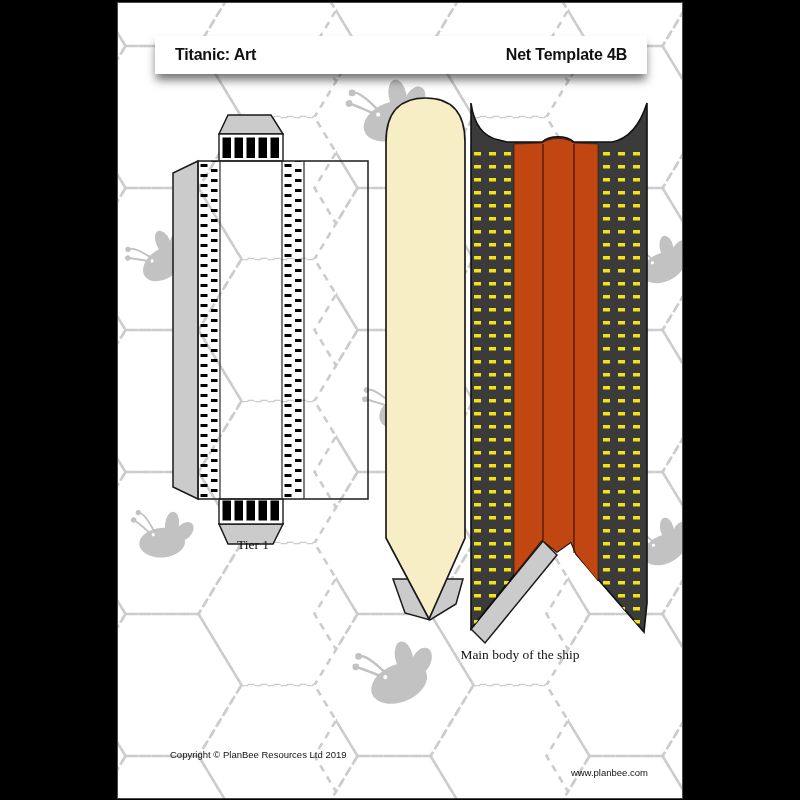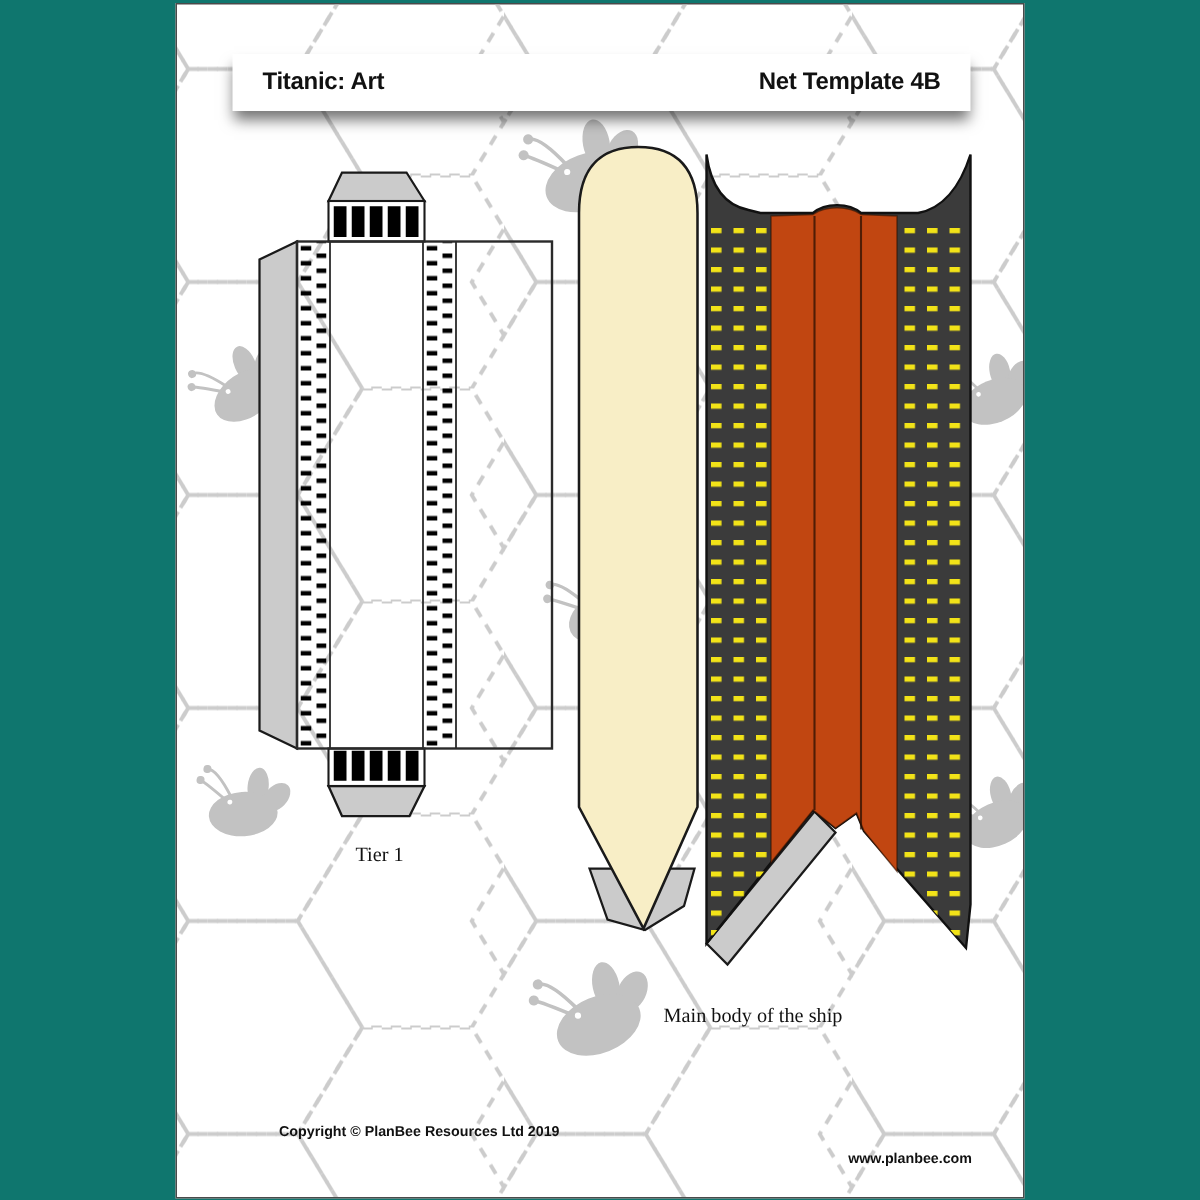--- a/index.html
+++ b/index.html
@@ -1,30 +1,30 @@
 <!DOCTYPE html>
 <html style="--deck_cream: #F8EEC6; --hull_dark: #3B3B3B; --hull_orange: #C14611; --porthole_yellow: #F2E318; --flap_gray: #CBCBCB; --hex_line: #CCCCCC; --bee_gray: #C2C2C2; --ink: #1A1A1A;"><head>
 <meta charset="utf-8">
 <style>
   html,body{margin:0;padding:0;background:#fff;}
-  .canvas{position:relative;width:800px;height:800px;background:#0f766e;overflow:hidden;
+  .canvas{position:relative;width:800px;height:800px;background:#000000;overflow:hidden;
           font-family:"Liberation Sans",sans-serif;}
   .page{position:absolute;left:117px;top:2px;width:564px;height:795px;
         background:#ffffff;border:1px solid #4a4a4a;}
   .page-svg{position:absolute;left:0;top:0;width:564px;height:795px;}
   .banner{position:absolute;left:37px;top:33px;width:492px;height:38px;background:#ffffff;
           box-shadow:0 7px 9px -1px rgba(0,0,0,0.55);
           display:flex;justify-content:space-between;align-items:center;
           padding:0 20px;box-sizing:border-box;z-index:5;}
   .banner span{font-weight:800;font-size:16px;color:#111;letter-spacing:-0.2px;}
   .piece-label{position:absolute;z-index:4;font-family:"Liberation Serif",serif;
                font-size:13.5px;color:#111;white-space:nowrap;transform:translateX(-50%);}
-  .label-tier1{left:135px;top:559px;text-align:right;}
-  .label-main{left:384px;top:644px;margin-top:22px;}
-  .footer{position:absolute;z-index:4;font-weight:700;font-size:9.5px;color:#111;white-space:nowrap;margin-left:16px;}
+  .label-tier1{left:135px;top:534px;text-align:right;}
+  .label-main{left:402px;top:644px;}
+  .footer{position:absolute;z-index:4;font-weight:400;font-size:9.5px;color:#111;white-space:nowrap;}
   .footer-left{left:52px;top:746px;}
   .footer-right{right:34px;top:764px;}
 </style>
 </head>
 <body>
 
 <div class="canvas">
   <div class="page">
 
     <svg class="page-svg" viewBox="0 0 564 795">

